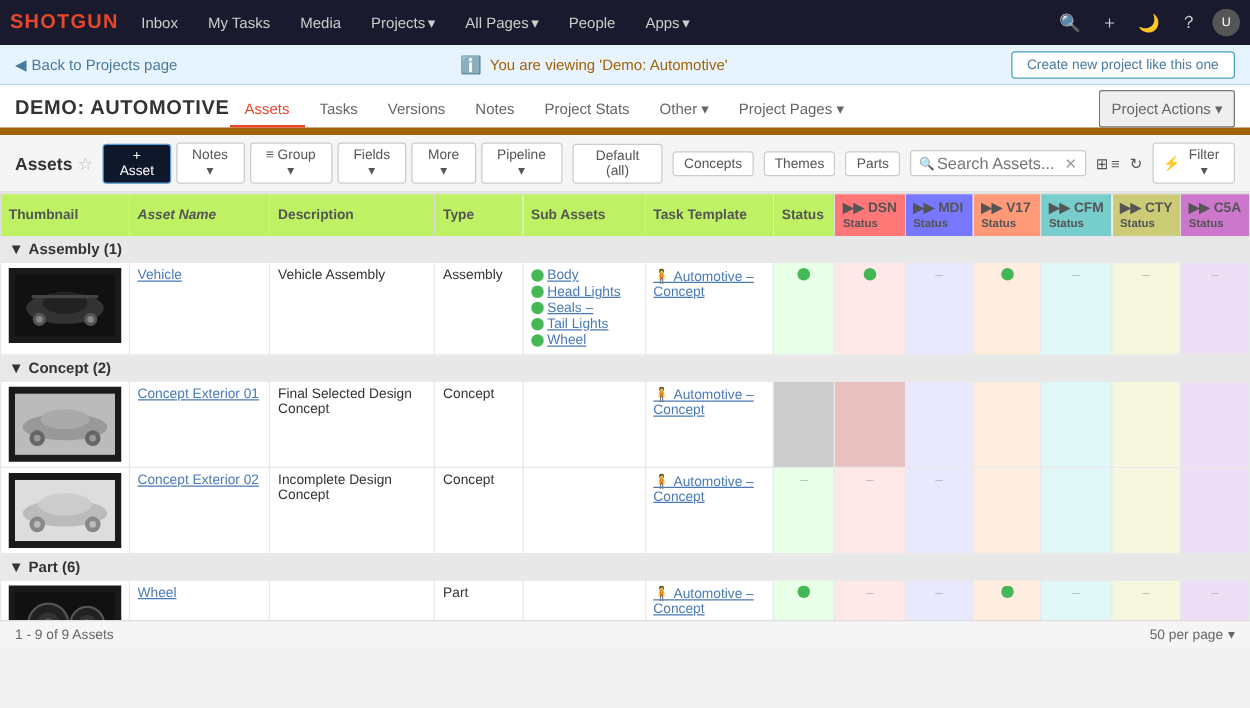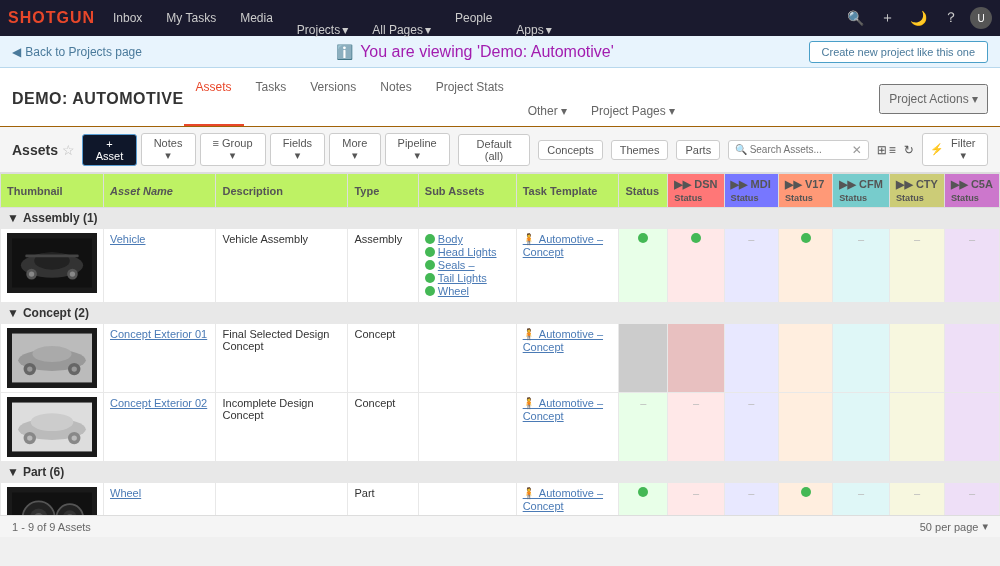--- a/index.html
+++ b/index.html
@@ -10,42 +10,42 @@
     .logo { color: #e8472a; font-weight: bold; font-size: 16px; letter-spacing: 1px; }
     .nav-item { color: #ccc; font-size: 12px; cursor: pointer; display: flex; align-items: center; gap: 2px; padding: 4px 6px; }
     .nav-separator { flex: 1; }
     .nav-right { display: flex; align-items: center; gap: 8px; }
     .search-bar { background: #2a2a3e; border: 1px solid #444; border-radius: 3px; color: #ccc; padding: 3px 8px; font-size: 11px; width: 160px; }
     .nav-icon { color: #ccc; cursor: pointer; font-size: 14px; padding: 2px 4px; }
 
     
     .info-bar { background: #e8f4fd; border-bottom: 1px solid #b8d8ed; padding: 6px 12px; display: flex; align-items: center; gap: 8px; height: 32px; }
     .info-icon { color: #4a9fc8; font-size: 14px; }
-    .info-text { color: #a21caf; font-size: 16px; }
+    .info-text { color: #a16207; font-size: 12px; }
     .info-right { margin-left: auto; }
     .create-project-btn { background: white; border: 1px solid #4a9fc8; color: #4a7a9b; border-radius: 3px; padding: 4px 12px; font-size: 11px; cursor: pointer; }
     .back-link { color: #4a7a9b; font-size: 12px; cursor: pointer; display: flex; align-items: center; gap: 4px; }
 
     
-    .page-header { background: white; padding: 4px 12px 0; border-bottom: 1px solid #a16207; }
+    .page-header { background: white; padding: 4px 12px 0; border-bottom: 6px solid #a16207; }
     .project-title { font-size: 16px; font-weight: bold; color: #333; text-transform: uppercase; letter-spacing: 0.5px; padding: 4px 0; }
     .page-tabs { display: flex; gap: 0; margin-top: 2px; }
     .tab { padding: 6px 12px; font-size: 12px; color: #666; cursor: pointer; border-bottom: 2px solid transparent; }
     .tab.active { color: #e8472a; border-bottom: 2px solid #e8472a; }
-    .tab-dropdown { display: flex; align-items: flex-start; gap: 2px; margin-top: 24px; }
+    .tab-dropdown { display: flex; align-items: flex-start; gap: 2px; }
     .project-actions { margin-left: auto; display: flex; align-items: flex-end; }
     .project-actions-btn { color: #666; font-size: 12px; cursor: pointer; display: flex; align-items: center; gap: 2px; padding: 6px 8px; }
 
     
     .assets-toolbar { background: #f5f5f5; padding: 6px 12px; display: flex; align-items: center; gap: 8px; border-bottom: 1px solid #ddd; }
     .assets-title { font-size: 14px; font-weight: bold; color: #333; display: flex; align-items: center; gap: 4px; }
     .toolbar-right { margin-left: auto; display: flex; align-items: center; gap: 8px; }
     .toolbar-btn { background: white; border: 1px solid #ccc; border-radius: 3px; padding: 3px 8px; font-size: 11px; color: #555; cursor: pointer; display: flex; align-items: center; gap: 3px; }
     .toolbar-btn.primary { background: #0f172a; border-color: #5a9fd4; color: white; }
-    .search-assets { background: white; border: 1px solid #ccc; border-radius: 3px; padding: 3px 8px; font-size: 10px; width: 140px; }
+    .search-assets { background: white; border: 1px solid #ccc; border-radius: 3px; padding: 3px 8px; font-size: 13px; width: 140px; }
     .filter-btn { background: white; border: 1px solid #ccc; border-radius: 3px; padding: 3px 8px; font-size: 11px; color: #555; cursor: pointer; display: flex; align-items: center; gap: 3px; }
     .clear-search { color: #999; cursor: pointer; }
 
     
     .table-container { overflow-x: auto; overflow-y: auto; height: calc(566px - 36px - 32px - 60px - 32px - 32px - 32px); }
     .assets-table { width: 100%; border-collapse: collapse; background: white; }
     .assets-table th { background: #bef264; border: 1px solid #ddd; padding: 4px 6px; font-size: 11px; font-weight: bold; color: #555; text-align: left; position: sticky; top: 0; white-space: nowrap; }
     .assets-table td { border: 1px solid #e8e8e8; padding: 4px 6px; font-size: 11px; vertical-align: top; }
     .group-row td { background: #e8e8e8; font-weight: bold; font-size: 12px; padding: 3px 6px; }
     .group-row .group-label { display: flex; align-items: center; gap: 4px; }

